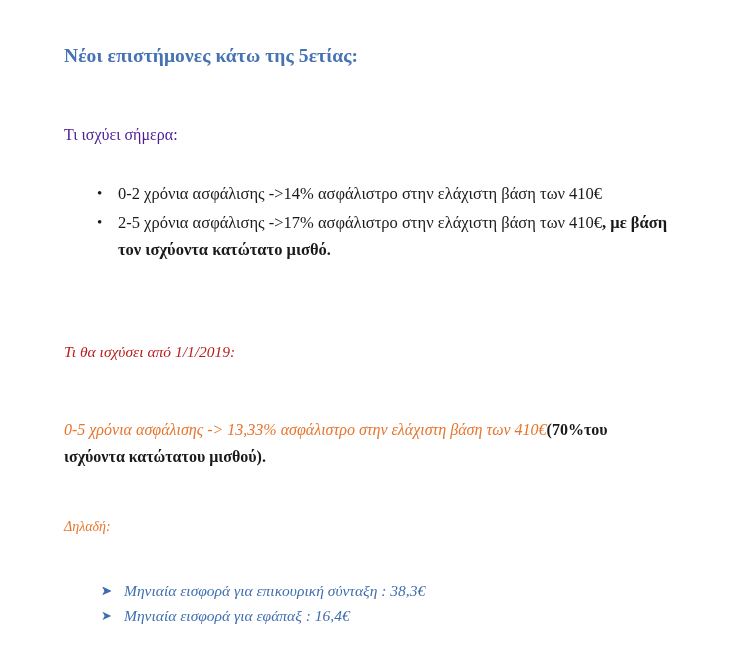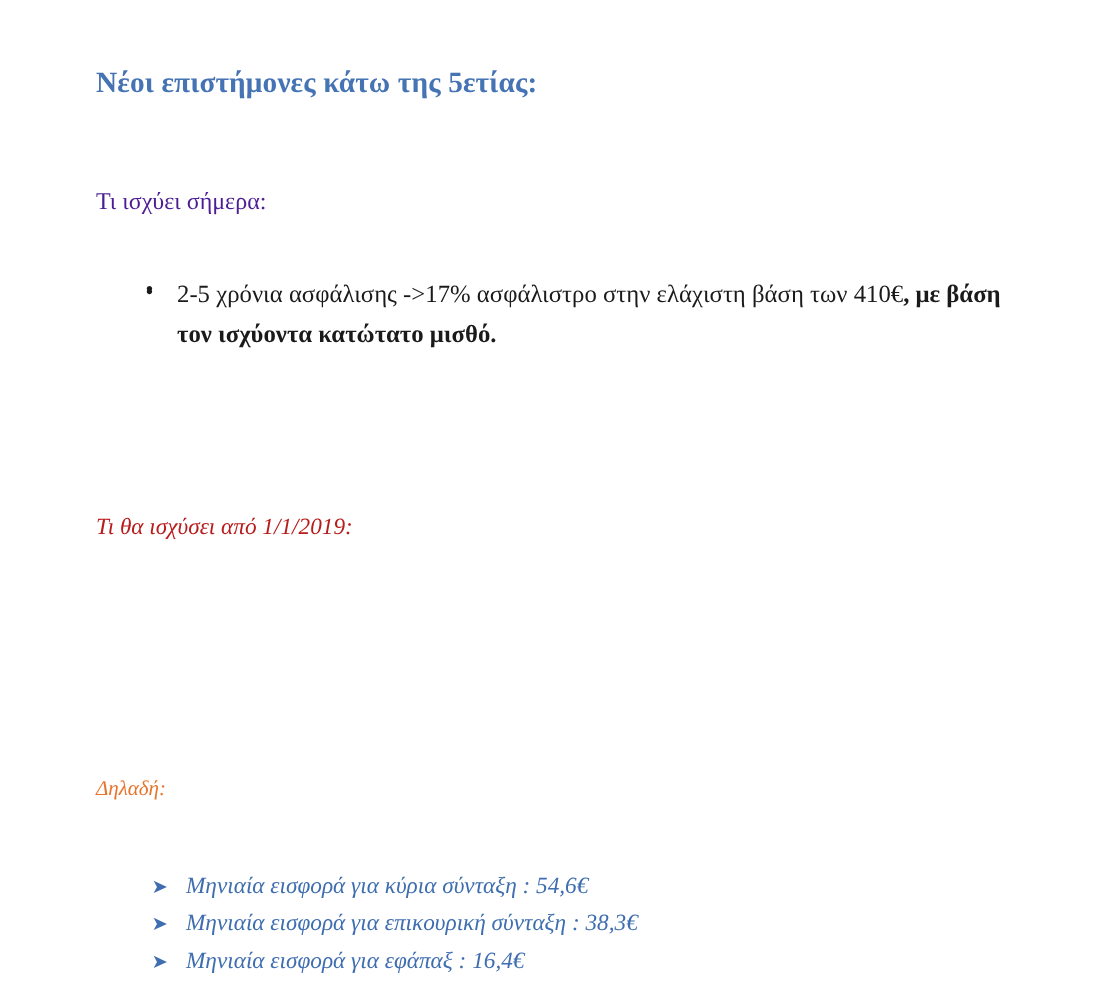--- a/index.html
+++ b/index.html
@@ -149,35 +149,38 @@
 <body>
 
 <div class="page">
 
   <h1 class="doc-title">Νέοι επιστήμονες κάτω της 5ετίας:</h1>
 
   <p class="lead-today">Τι ισχύει σήμερα:</p>
 
   <ul class="disc-list">
     <li>
-      <span class="marker">•</span><span class="strongtail"></span>
+      <span class="marker">•</span><span>0-2 χρόνια ασφάλισης -&gt;14% ασφάλιστρο στην ελάχιστη βάση των 410€</span><span class="strongtail"></span>
     </li>
     <li>
       <span class="marker">•</span><span>2-5 χρόνια ασφάλισης -&gt;17% ασφάλιστρο στην ελάχιστη βάση των 410€</span><span class="strongtail">, με βάση τον ισχύοντα κατώτατο μισθό.</span>
     </li>
   </ul>
 
   <p class="lead-future">Τι θα ισχύσει από 1/1/2019:</p>
 
+  <p class="rule-future">
+    <span>0-5 χρόνια ασφάλισης -&gt; 13,33% ασφάλιστρο στην ελάχιστη βάση των 410€</span><span class="paren-note">(70%του ισχύοντα κατώτατου μισθού).</span>
+  </p>
 
   <p class="so-label">Δηλαδή:</p>
 
   <ul class="arrow-list">
     <li>
-      <span class="marker">➤</span><span>Μηνιαία εισφορά για κύρια σύνταξη : 54,6€</span>
+      <span class="marker">➤</span>
     </li>
     <li>
       <span class="marker">➤</span><span>Μηνιαία εισφορά για επικουρική σύνταξη : 38,3€</span>
     </li>
     <li>
       <span class="marker">➤</span><span>Μηνιαία εισφορά για εφάπαξ : 16,4€</span>
     </li>
   </ul>
 
 </div>

